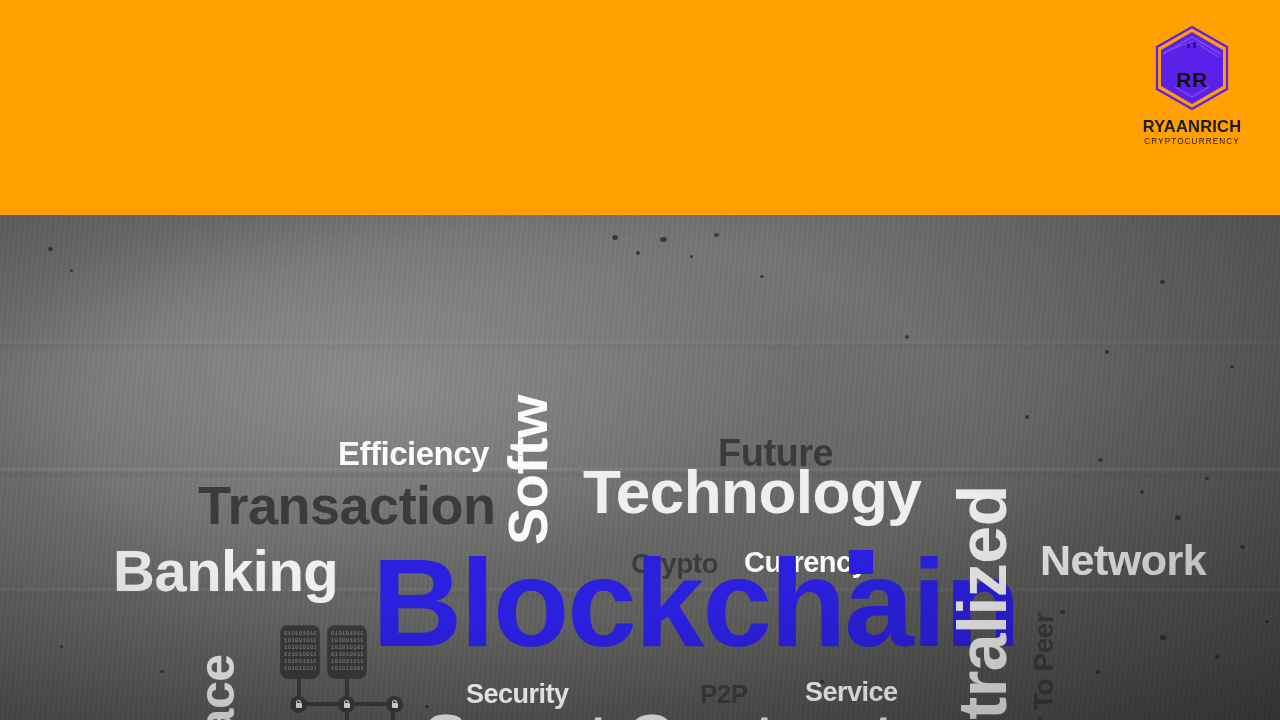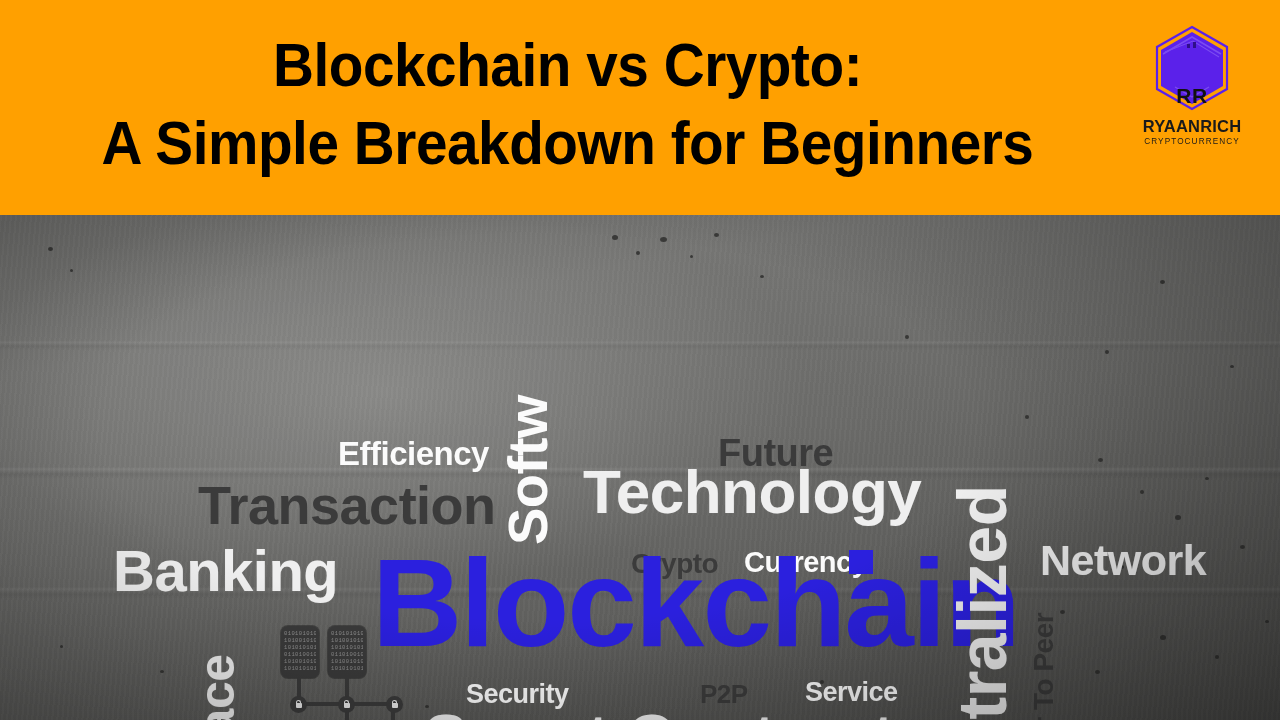--- a/index.html
+++ b/index.html
@@ -64,21 +64,20 @@
   }
   .logo-rr {
     position: absolute;
     left: 0; right: 0;
     top: 44px;
     font-family: "Liberation Sans Narrow", "Liberation Sans", sans-serif;
     font-weight: bold;
     font-size: 21px;
     color: #111;
     letter-spacing: 0.5px;
-    margin-top: 16px;
   }
   .logo-name {
     font-family: "Liberation Sans Narrow", "Liberation Sans", sans-serif;
     font-weight: bold;
     font-size: 16.5px;
     color: #1a1a1a;
     letter-spacing: 0.2px;
     line-height: 17px;
   }
   .logo-sub {
@@ -200,24 +199,20 @@
     box-sizing: border-box;
   }
 </style>
 </head>
 <body>
 
 <div class="canvas">
 
   <div class="header">
 
-    <div class="title-block">
-      <div class="title-line l1">Blockchain vs Crypto:</div>
-      <div class="title-line l2">A Simple Breakdown for Beginners</div>
-    </div>
 
     <div class="logo">
       <div class="logo-hex-wrap">
         <svg class="hex-outline" viewBox="0 0 78 88">
           <polygon points="39,8 70,26 70,62 39,80 8,62 8,26" fill="#5B21EA"></polygon>
           <polygon points="39,3 74,23 74,65 39,85 4,65 4,23" fill="none" stroke="#5B21EA" stroke-width="2.2"></polygon>
           <polyline points="10,30 39,13 68,30" fill="none" stroke="#7B4CF0" stroke-width="1.6"></polyline>
           <polyline points="12,28 40,17 66,33" fill="none" stroke="#7B4CF0" stroke-width="1.1"></polyline>
           <polyline points="22,63 39,73 56,63" fill="none" stroke="#7B4CF0" stroke-width="1.4"></polyline>
           <rect x="34" y="20" width="3" height="4" fill="#2f0f8a"></rect>

